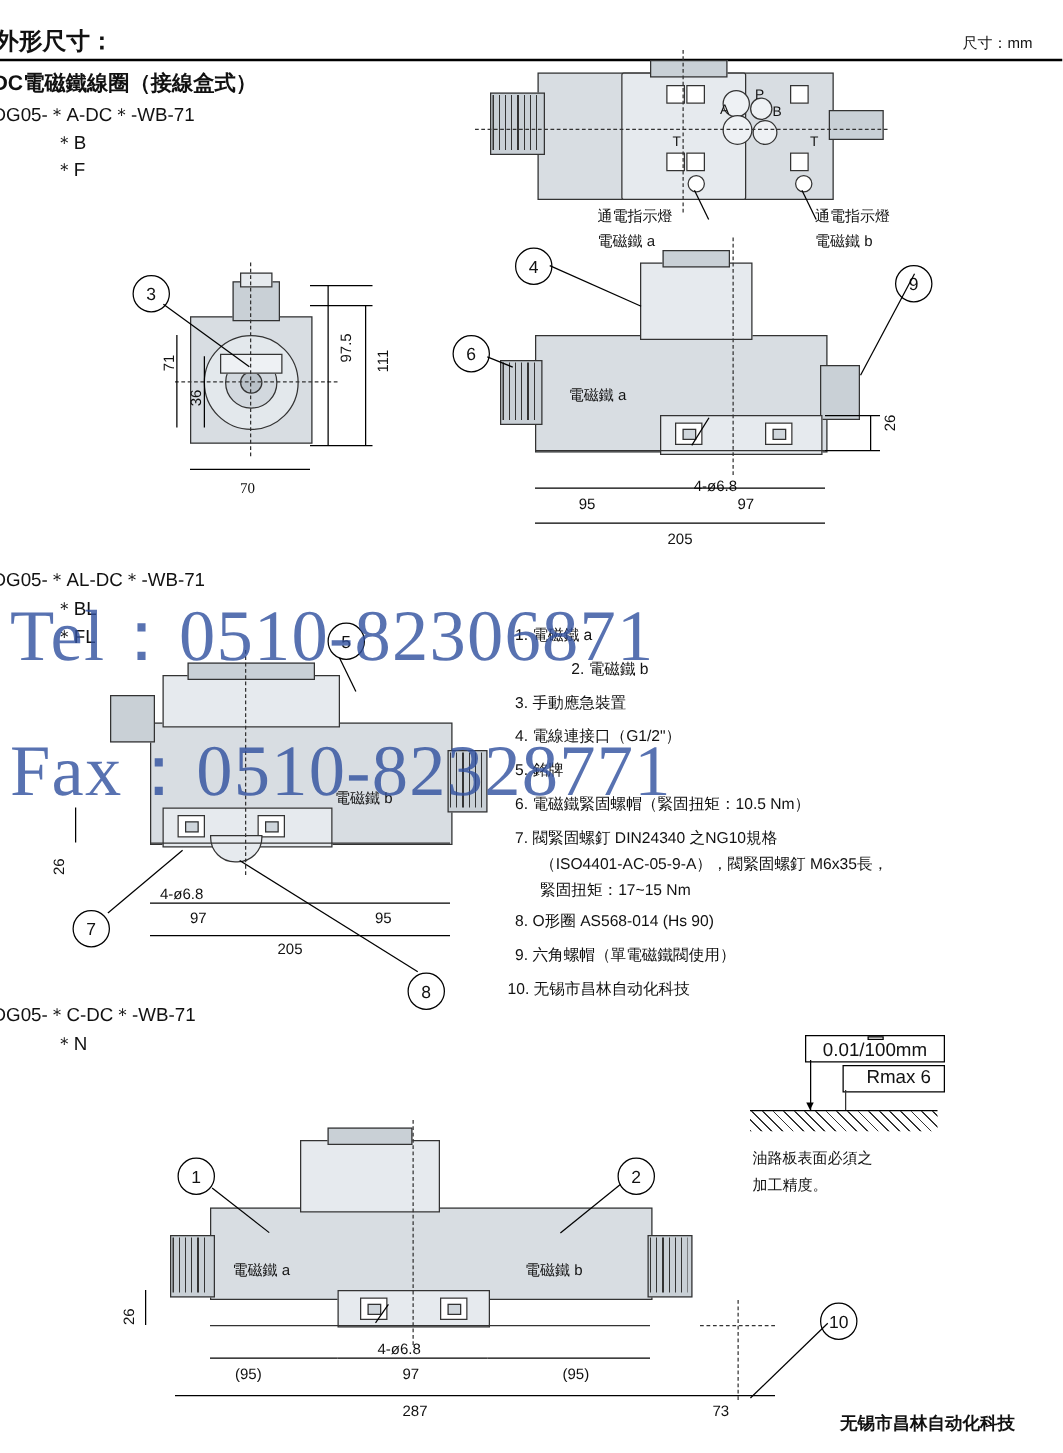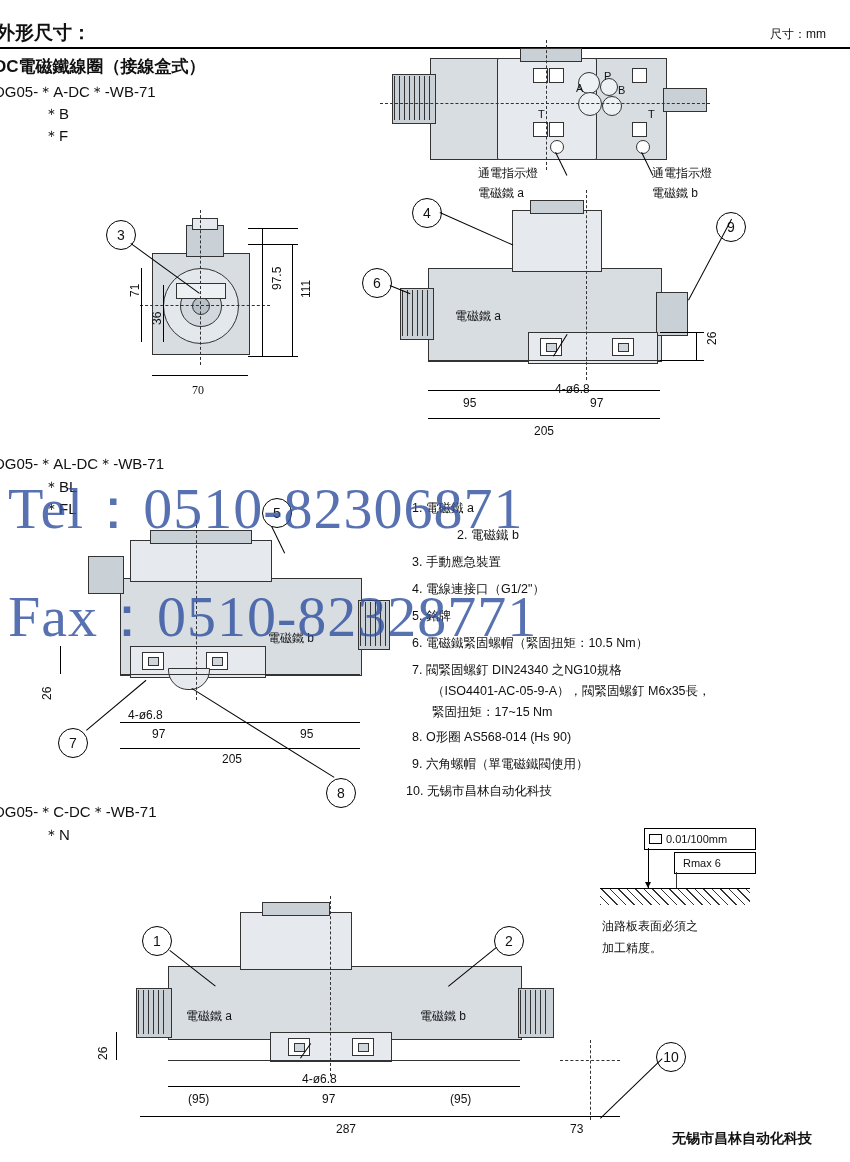--- a/index.html
+++ b/index.html
@@ -41,21 +41,21 @@
     position:absolute;
     background:repeating-linear-gradient(45deg,#333 0 1px,transparent 1px 6px);
     border-top:1.5px solid #000;
   }
   
   .wm{
     position:absolute;color:#2f4f9e;opacity:.80;font-size:58px;
     font-family:"Liberation Serif", serif;letter-spacing:1px;white-space:nowrap;
   }
   .footer{position:absolute;font-size:14px;font-weight:bold;}
-  .plate-box{position:absolute;border:1px solid #000;background:#fff;font-size:11px;display:flex;align-items:center;}
+  .plate-box{position:absolute;border:1px solid #000;background:#fff;font-size:15px;display:flex;align-items:center;flex-direction:column;}
   .sq{width:11px;height:8px;border:1px solid #000;display:inline-block;margin:0 4px;}
 </style>
 </head>
 <body>
 
 <div class="t hdr" style="left:-4px;top:20px;">外形尺寸：</div>
 <div class="t small" style="left:770px;top:26px;">尺寸：mm</div>
 <div class="rule" style="left:0;top:47px;width:850px;height:1.5px;"></div>
 
 <div class="t sub" style="left:-6px;top:55px;">DC電磁鐵線圈（接線盒式）</div>
@@ -278,21 +278,21 @@
   <div class="circnum" style="left:494px;top:926px;">2</div>
   <div class="leader" style="left:448px;top:986px;width:62px;transform:rotate(-39deg);"></div>
   <div class="circnum" style="left:656px;top:1042px;">10</div>
   <div class="leader" style="left:600px;top:1118px;width:86px;transform:rotate(-44deg);"></div>
 
   <div class="t dim" style="left:96px;top:1060px;transform:rotate(-90deg);transform-origin:left top;">26</div>
   <div class="t dim" style="left:302px;top:1072px;">4-ø6.8</div>
   <div class="t dim" style="left:188px;top:1092px;">(95)</div>
   <div class="t dim" style="left:322px;top:1092px;">97</div>
   <div class="t dim" style="left:450px;top:1092px;">(95)</div>
-  <div class="t dim" style="left:322px;top:1122px;margin-left:14px;">287</div>
+  <div class="t dim" style="left:322px;top:1122px;">287</div>
   <div class="t dim" style="left:570px;top:1122px;">73</div>
 
   <div class="dimlinev" style="left:116px;top:1032px;height:28px;"></div>
   <div class="dimline" style="left:168px;top:1086px;width:102px;"></div>
   <div class="dimline" style="left:270px;top:1086px;width:120px;"></div>
   <div class="dimline" style="left:390px;top:1086px;width:130px;"></div>
   <div class="dimline" style="left:140px;top:1116px;width:380px;"></div>
   <div class="dimline" style="left:520px;top:1116px;width:100px;"></div>
   <div class="leader" style="left:300px;top:1058px;width:18px;transform:rotate(-55deg);"></div>
 </div>

